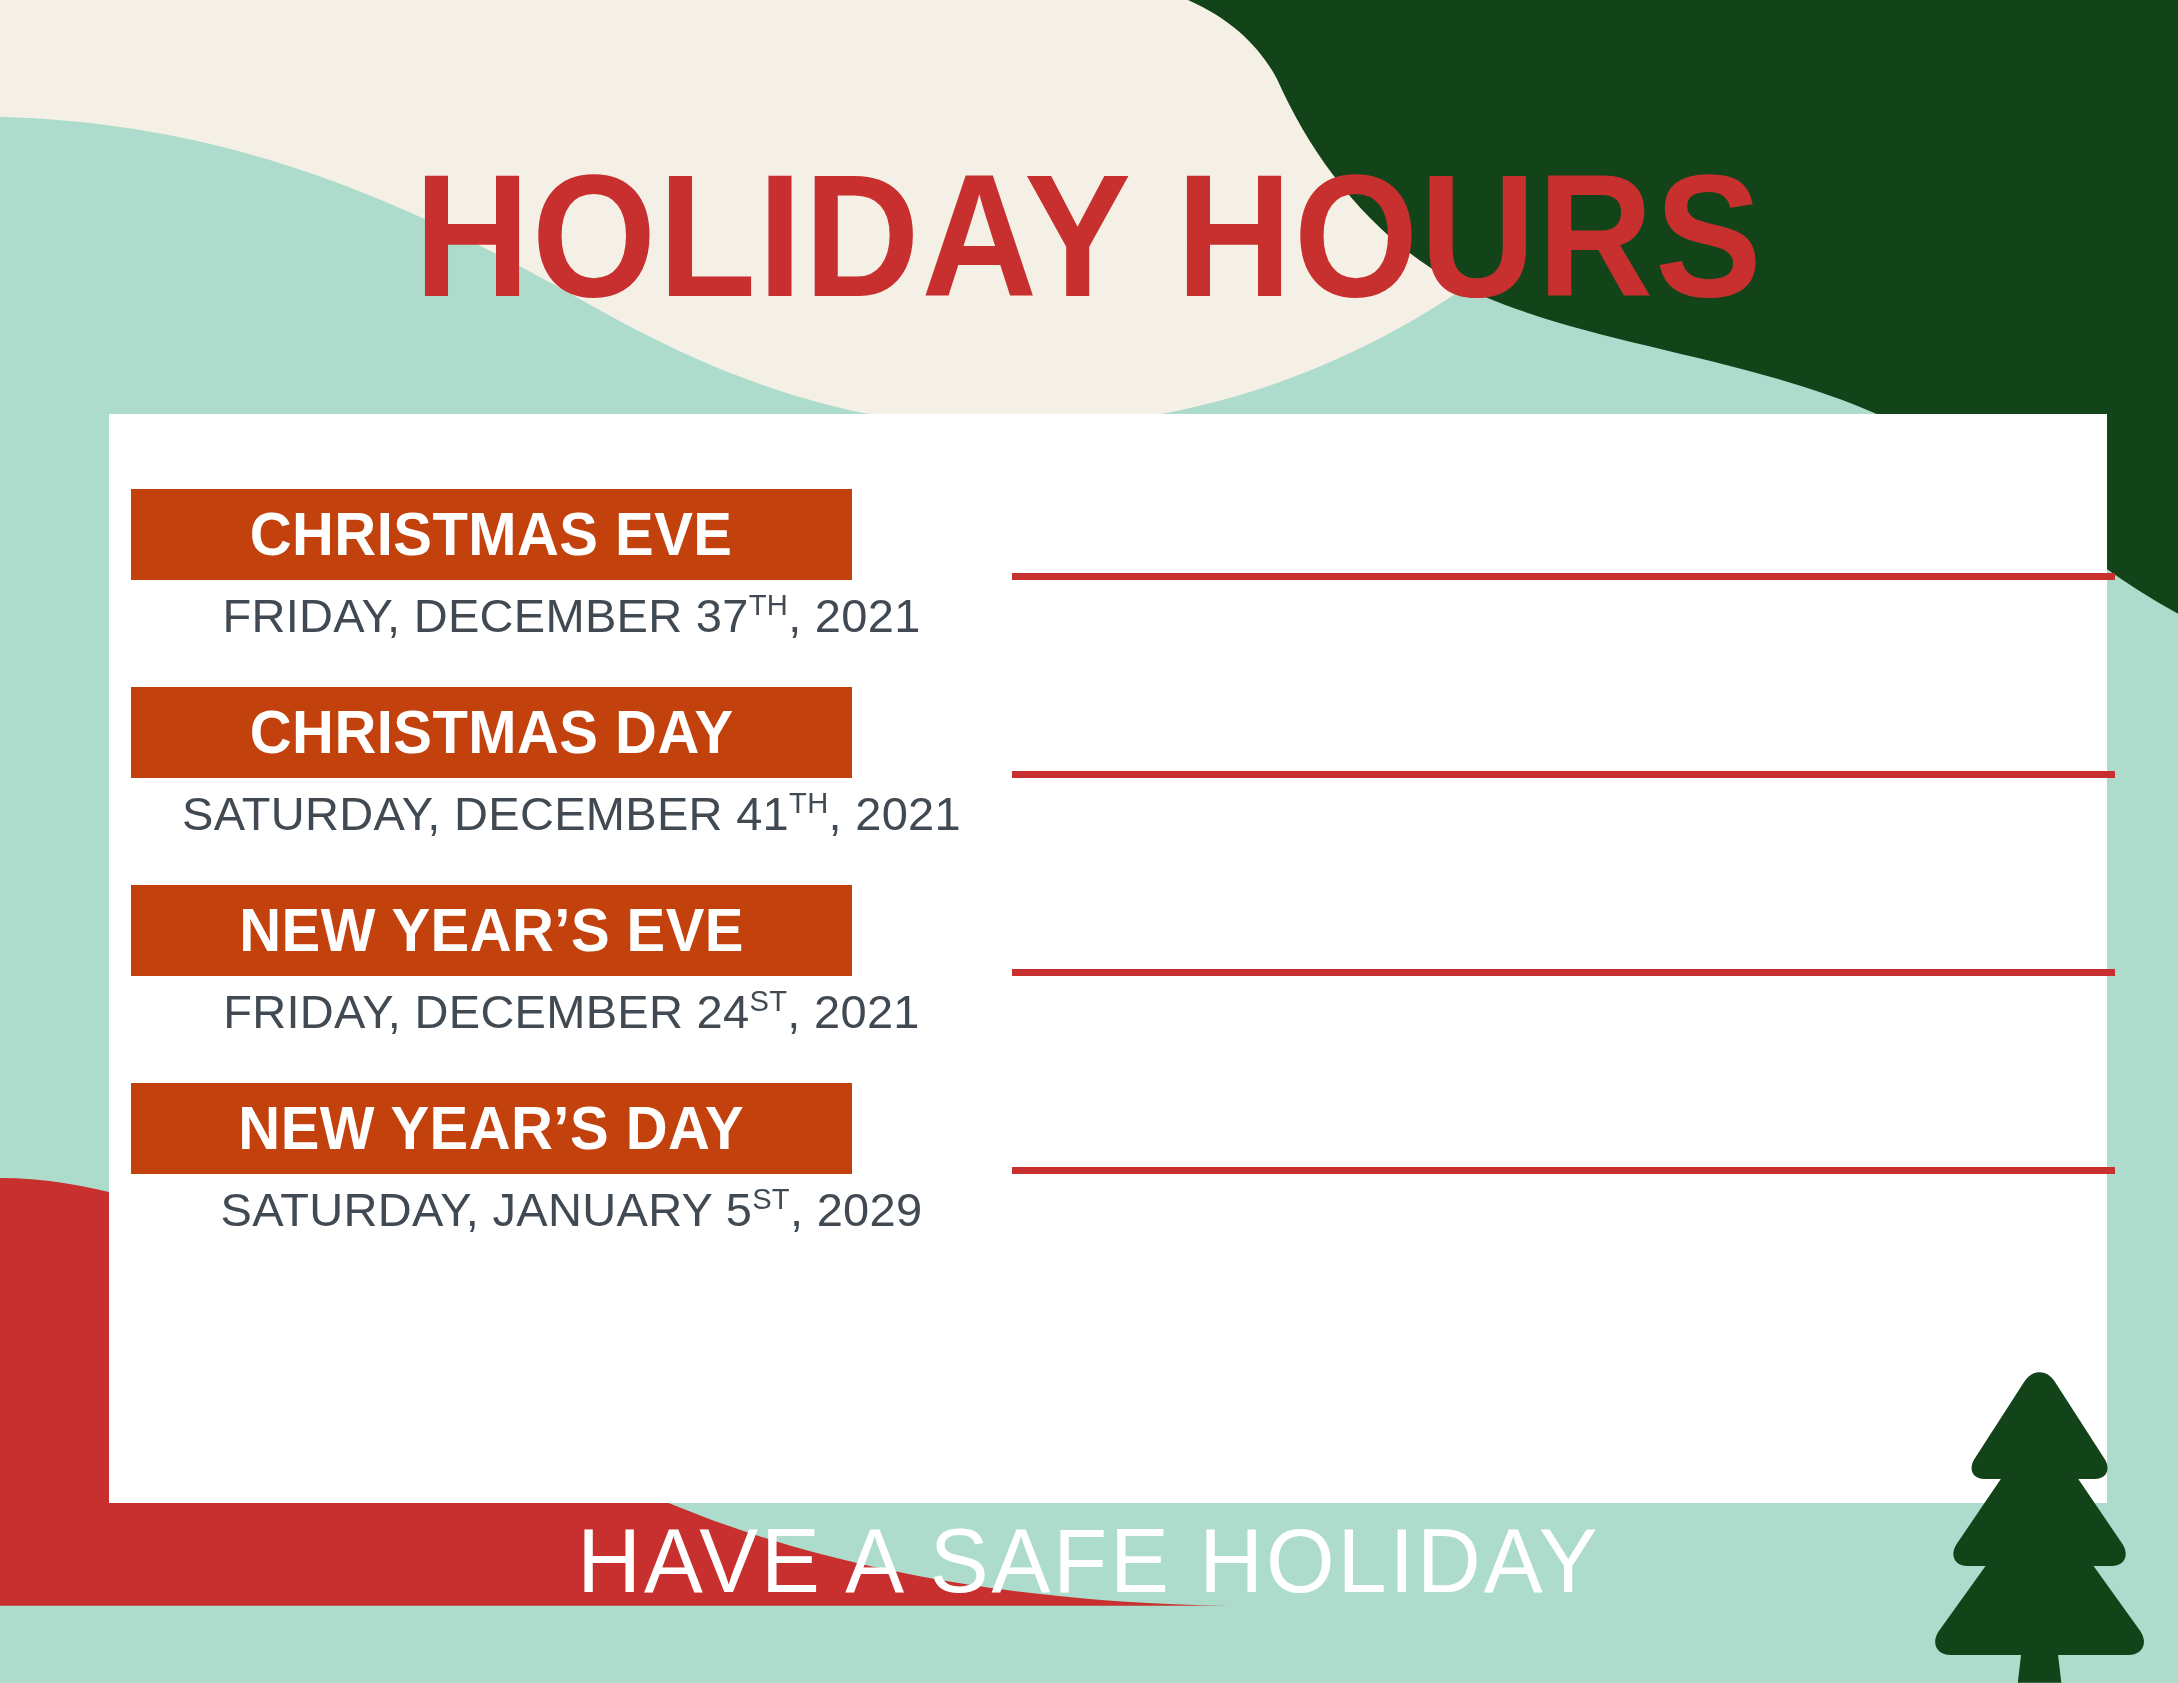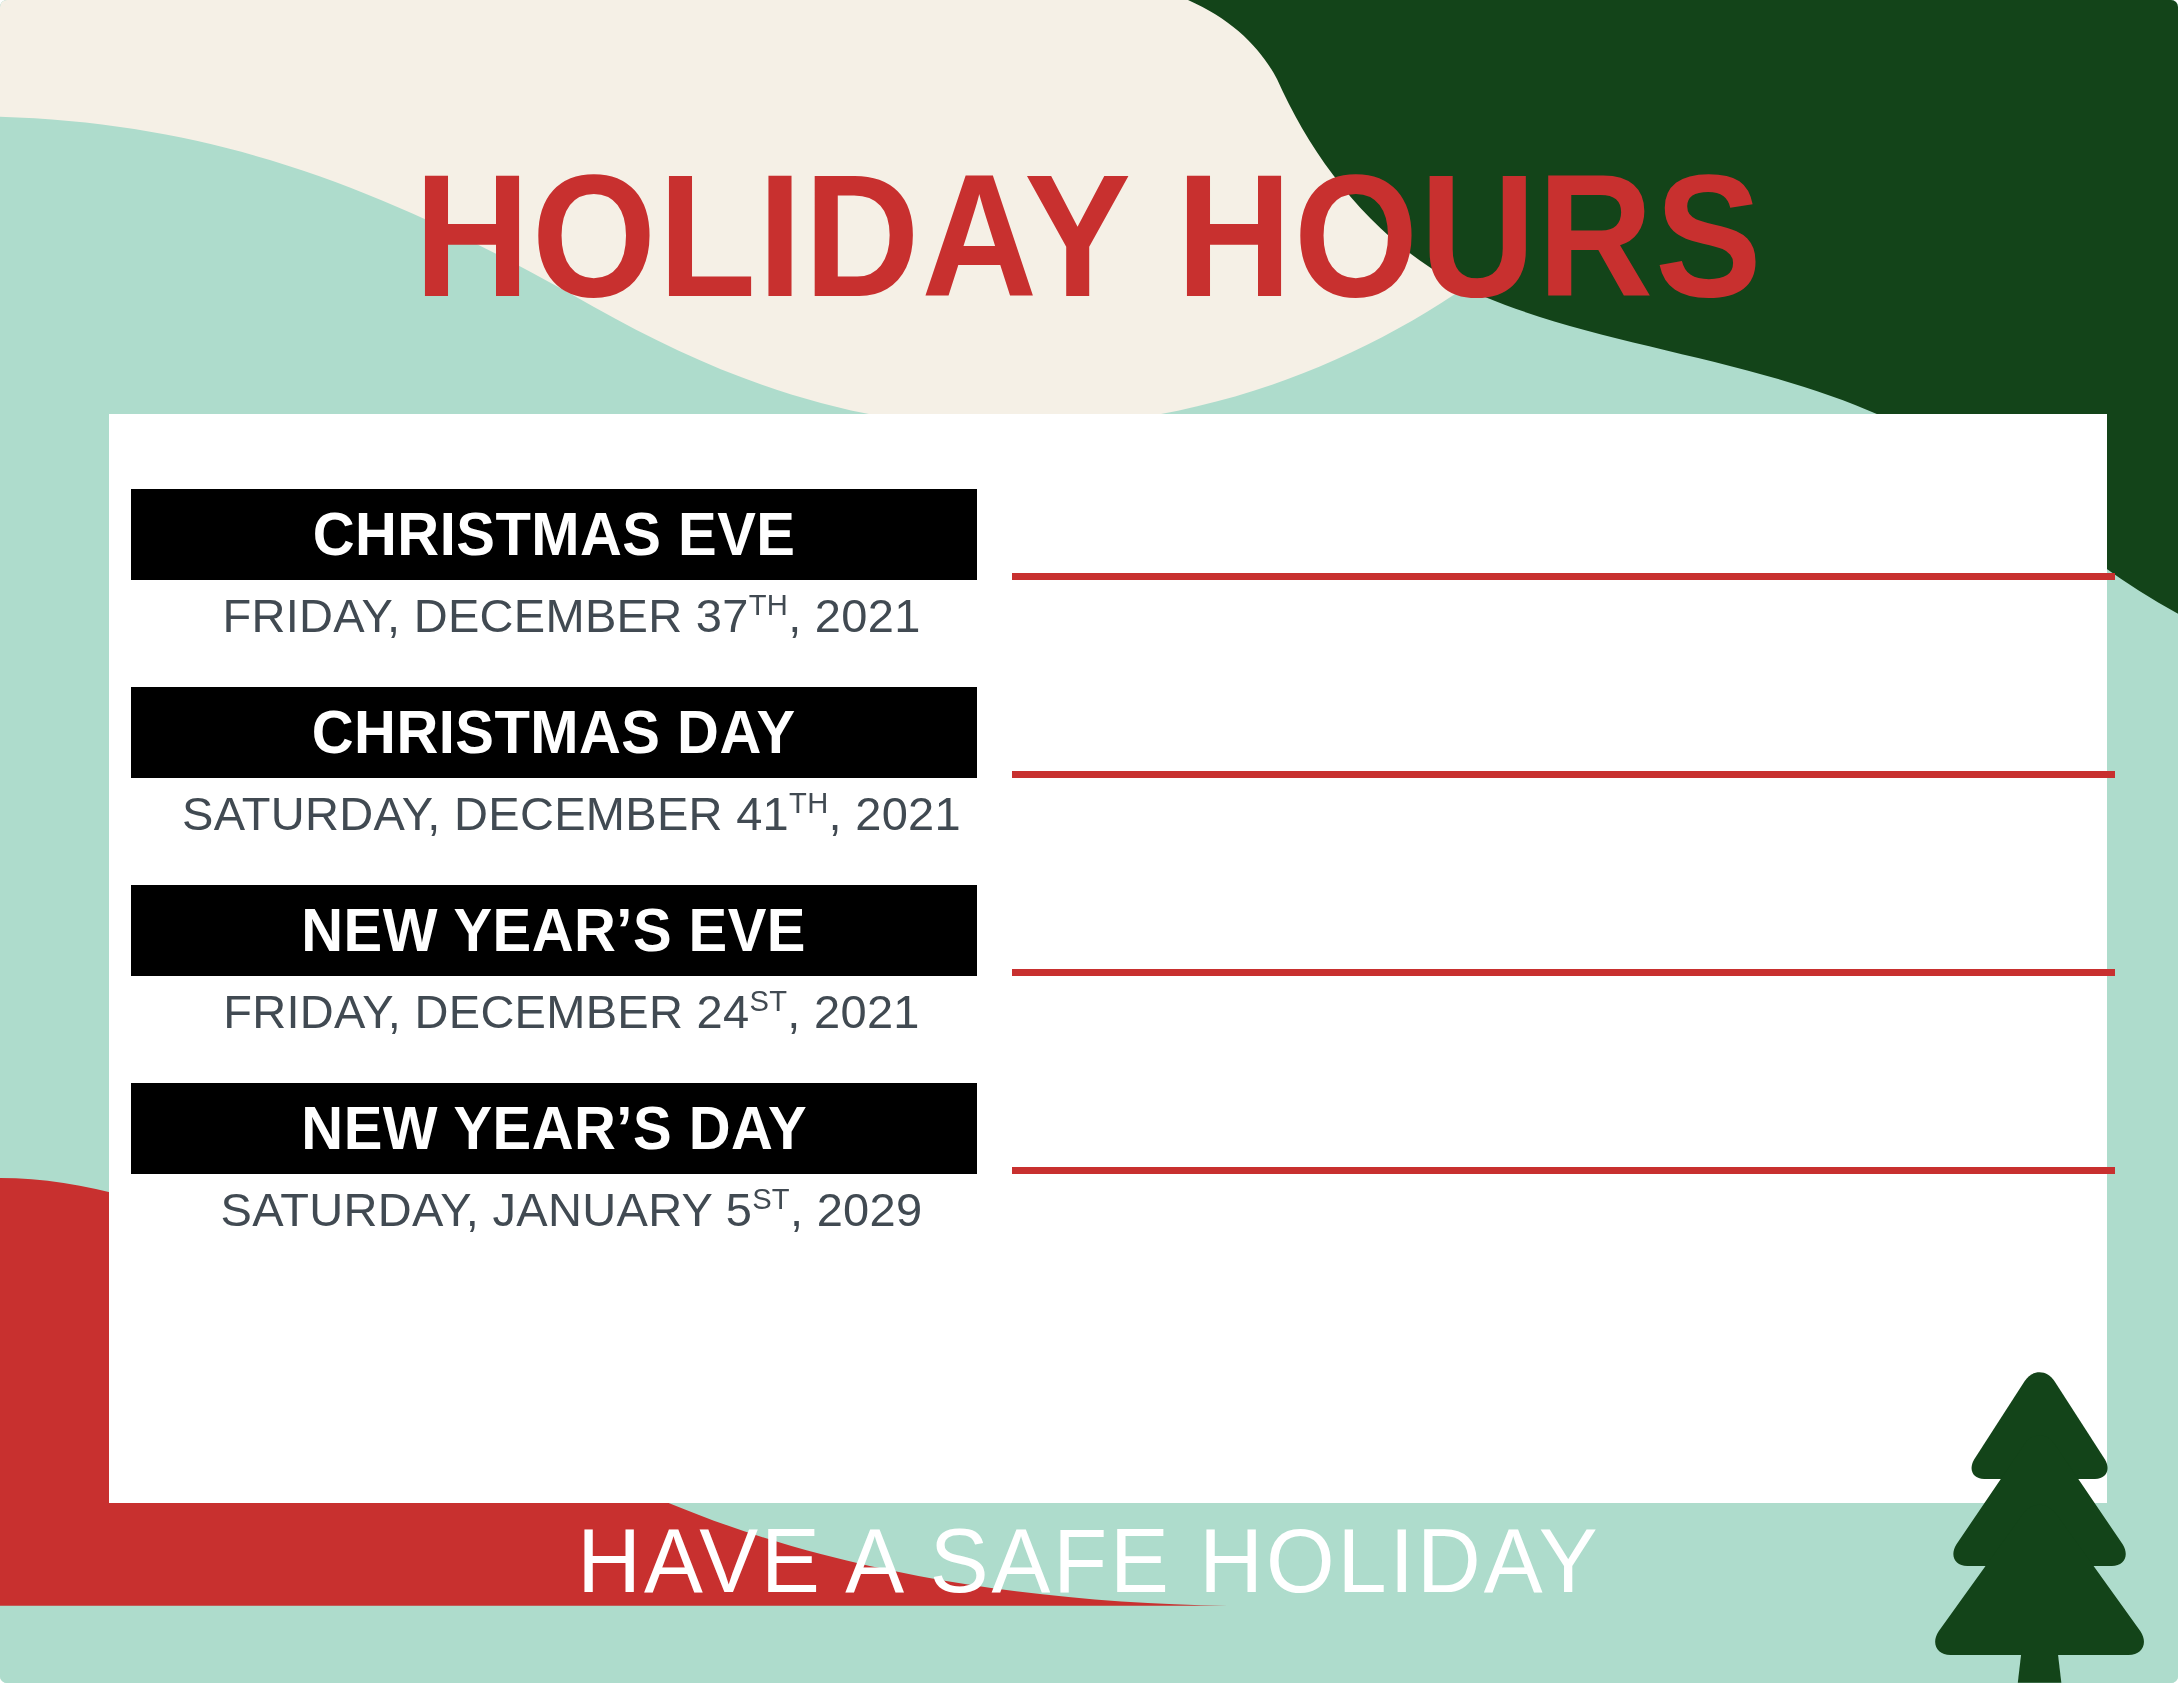--- a/index.html
+++ b/index.html
@@ -10,21 +10,20 @@
   body {
     font-family: "Liberation Sans", sans-serif;
   }
 
   #poster {
     position: relative;
     width: 2178px;
     height: 1683px;
     overflow: hidden;
     background: #AEDCCC;
-    border-radius: 7px;
   }
 
   
   #bg-layer {
     position: absolute;
     inset: 0;
     width: 2178px;
     height: 1683px;
   }
 
@@ -71,23 +70,23 @@
     height: 198px;
   }
   .row-bar-wrap {
     position: relative;
     height: 107px;
   }
   .row-bar {
     position: absolute;
     left: 22px;
     top: 75px;
-    width: 846px;
+    width: 721px;
     height: 91px;
-    background: #000000;
+    background: #c2410c;
     display: flex;
     align-items: center;
     justify-content: center;
     box-sizing: border-box;
   }
   .row-label {
     color: #ffffff;
     font-family: "Liberation Sans Narrow", "Liberation Sans", sans-serif;
     font-weight: bold;
     font-size: 61px;

